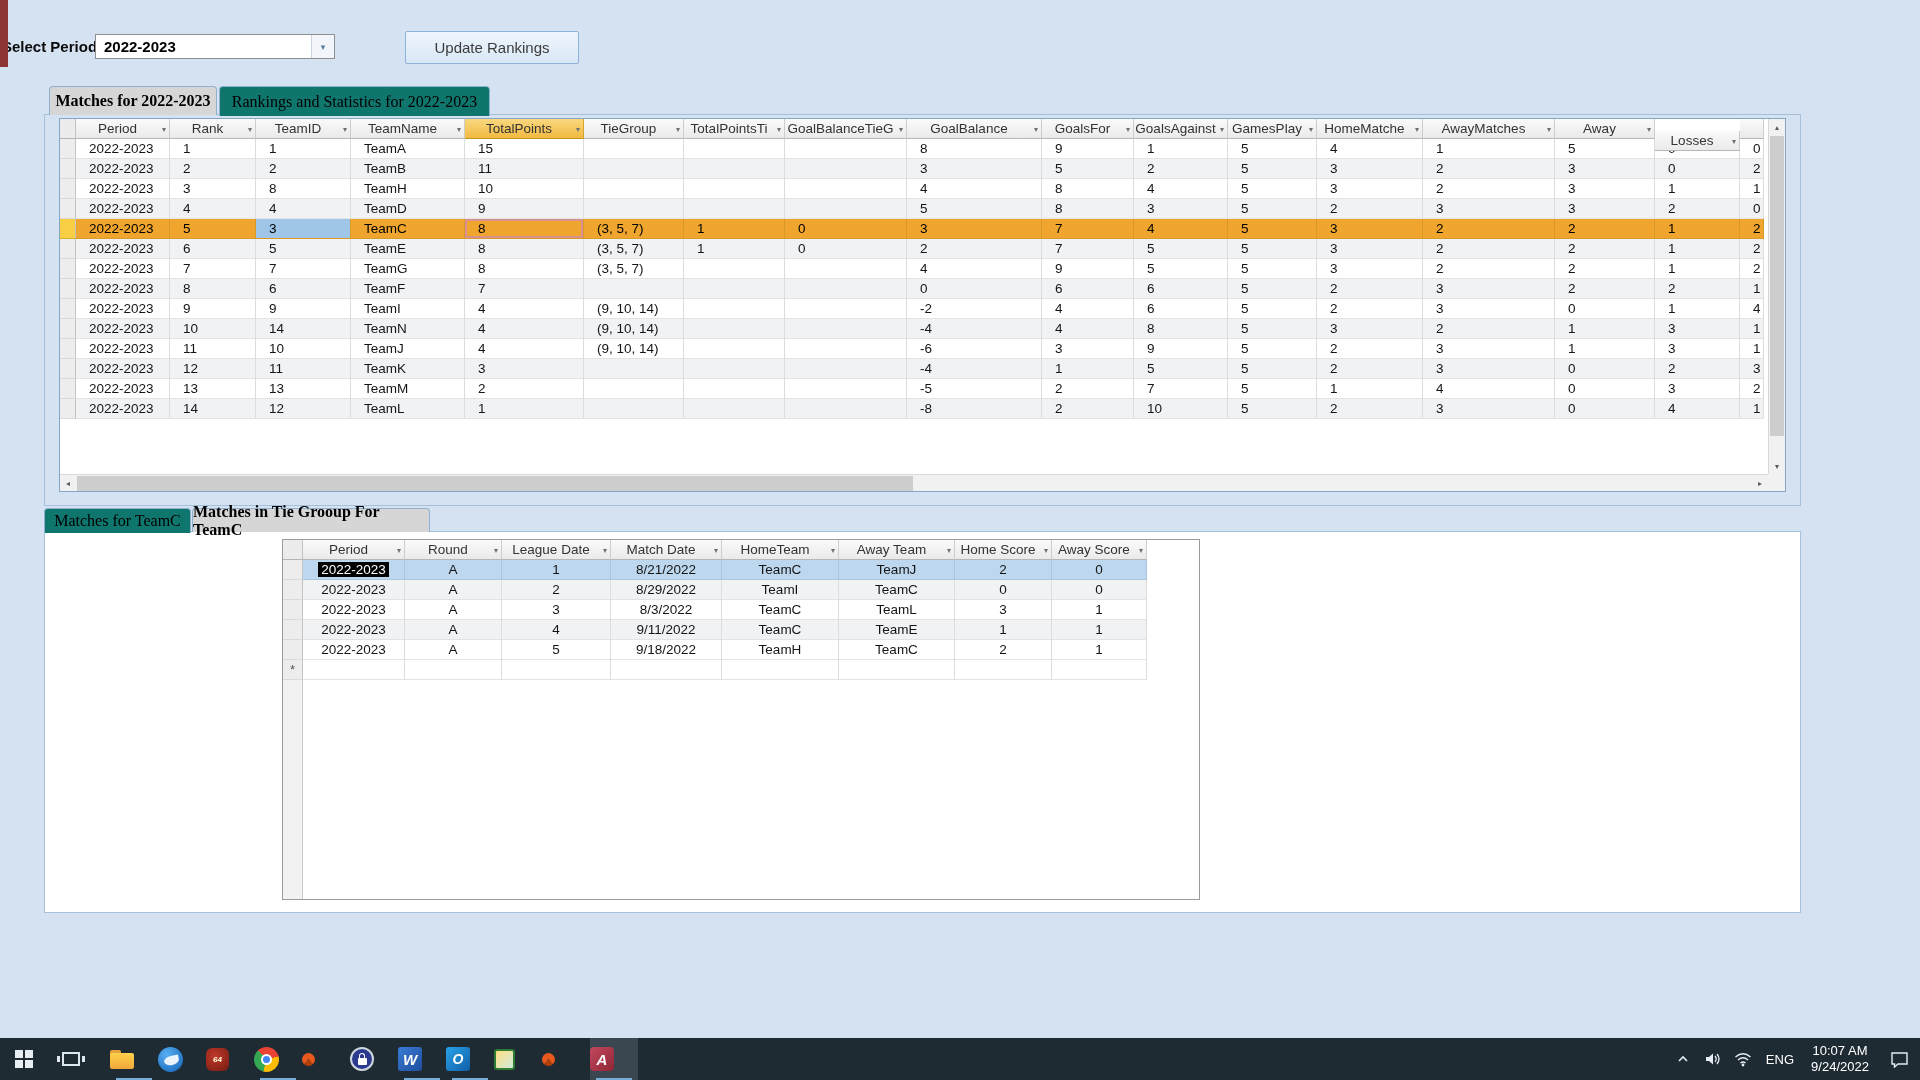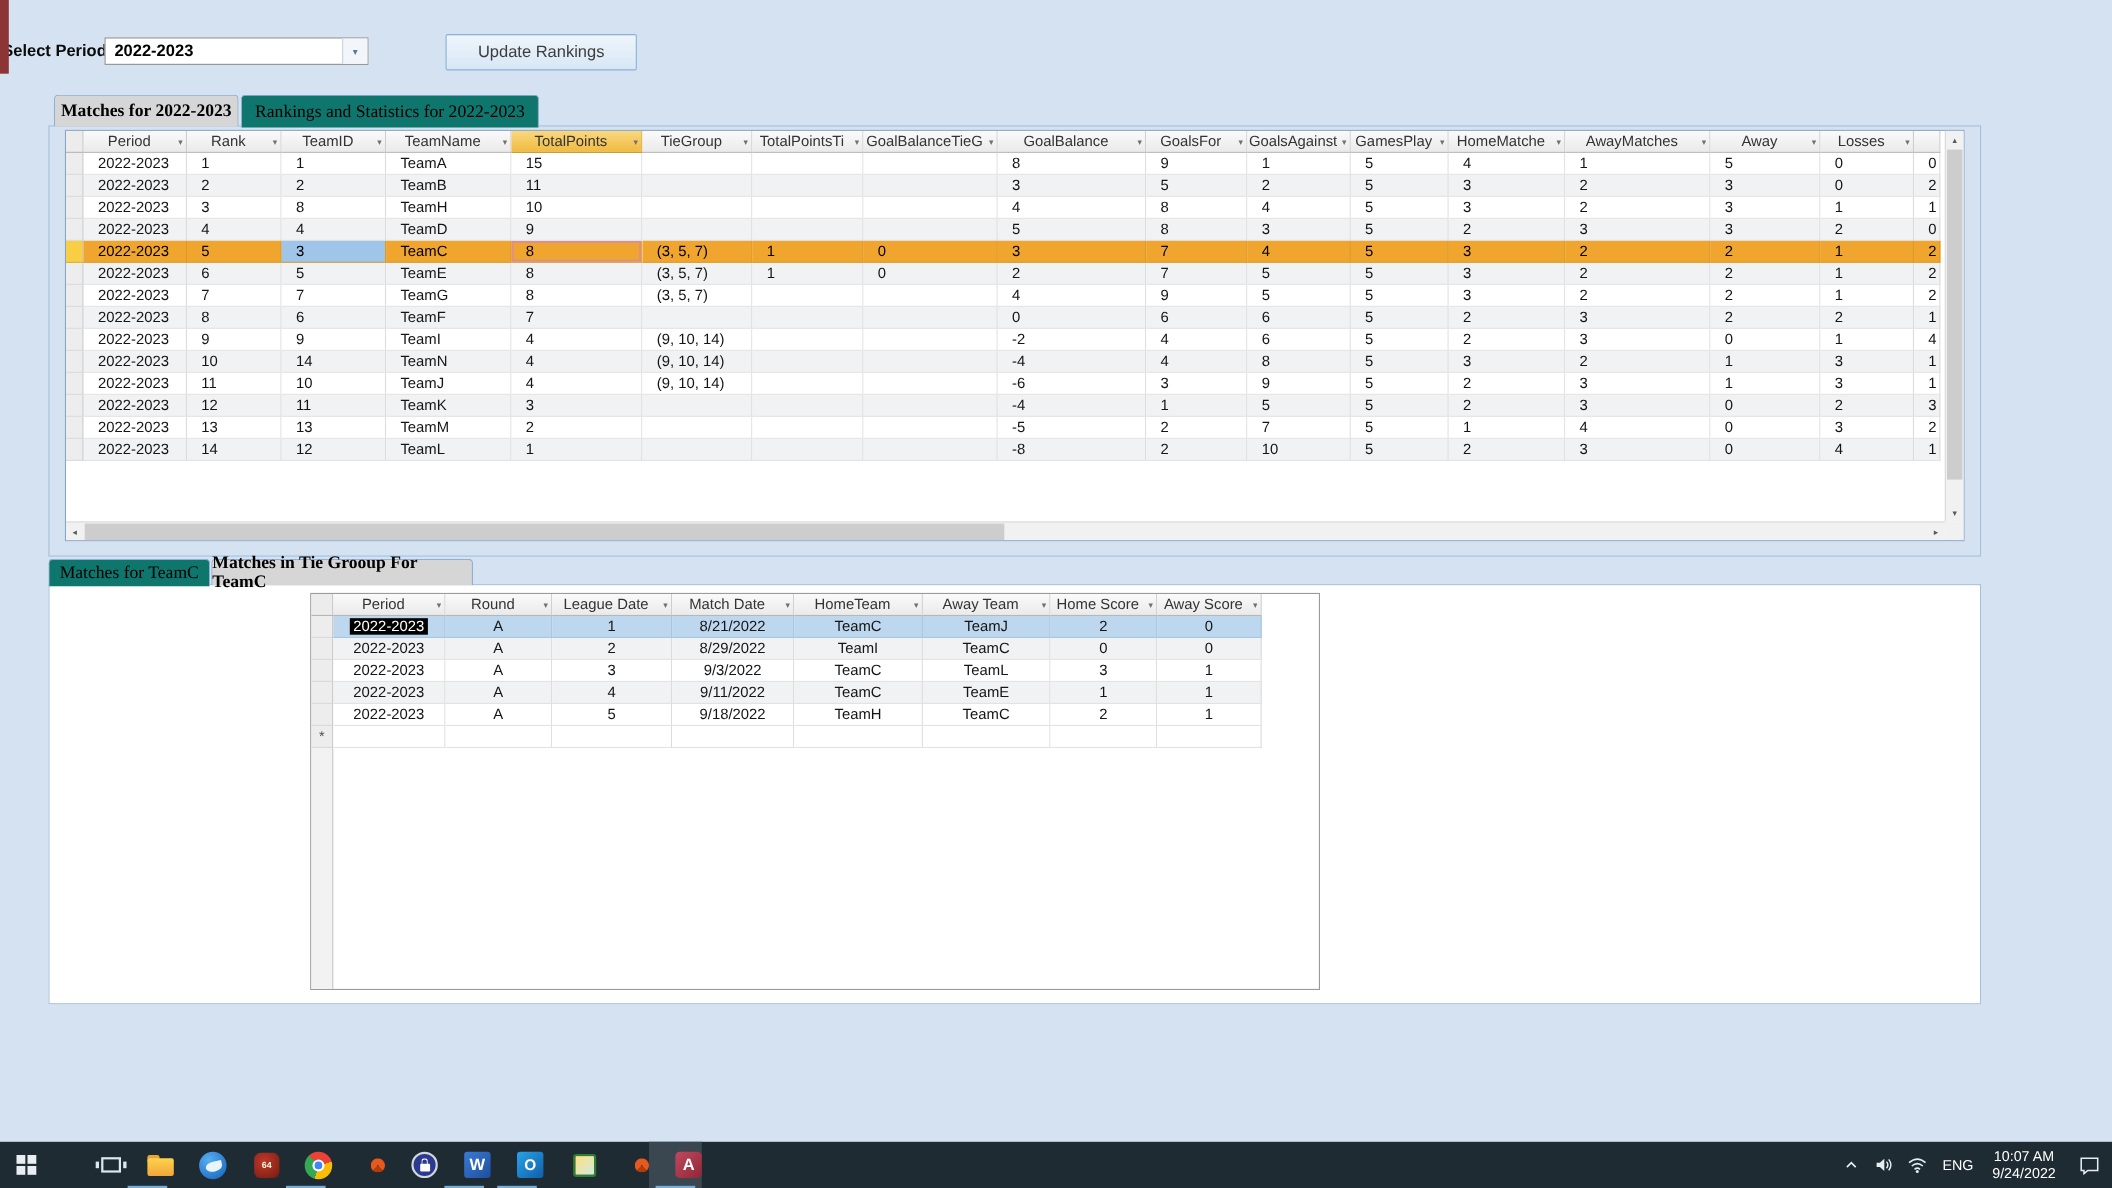--- a/index.html
+++ b/index.html
@@ -78,21 +78,21 @@
   .newmark{font-size:13px;color:#555;display:flex;align-items:center;justify-content:center;}
 
   
   .taskbar{position:absolute;left:0;top:1038px;width:1920px;height:42px;background:#1f2b33;display:flex;align-items:stretch;z-index:10;}
   .start{width:48px;display:flex;align-items:center;justify-content:center;}
   .winlogo{display:grid;grid-template-columns:8px 8px;grid-template-rows:8px 8px;gap:2px;}
   .winlogo i{background:#e9eef3;}
   .tb-search{width:337px;background:#f2f3f4;border:1px solid #d8dadd;display:flex;align-items:center;padding-left:13px;}
   .tb-search .stext{font-size:15px;color:#5c5c5c;margin-left:10px;}
   .tb-icons{display:flex;margin-left:14px;}
-  .tb-slot{width:48px;display:flex;align-items:center;justify-content:flex-end;position:relative;}
+  .tb-slot{width:48px;display:flex;align-items:center;justify-content:flex-start;position:relative;font-style:italic;}
   .tb-slot.run:after{content:"";position:absolute;left:6px;right:6px;bottom:0;height:2px;background:#76aed8;}
   .tb-slot.act{background:#3a4750;}
   .tray{margin-left:auto;display:flex;align-items:center;}
   .tray-ico{width:30px;height:42px;display:flex;align-items:center;justify-content:center;}
   .tray-lang{font-size:13px;color:#fff;padding:0 8px;}
   .tray-clock{width:76px;text-align:center;color:#fff;font-size:13px;line-height:16px;padding:0 4px;}
   .tray-action{width:42px;height:42px;display:flex;align-items:center;justify-content:center;}
 
   
   .tv{width:18px;height:14px;border:2px solid #dfe7ee;position:relative;}
@@ -192,21 +192,21 @@
             <span class="ds-arr">▾</span>
           </div>
           <div class="ds-h" style="width: 132px;">
             <span>AwayMatches</span>
             <span class="ds-arr">▾</span>
           </div>
           <div class="ds-h" style="width: 100px;">
             <span>Away</span>
             <span class="ds-arr">▾</span>
           </div>
-          <div class="ds-h" style="width: 85px;">
+          <div class="ds-h" style="width: 85px; margin-top: 12px;">
             <span>Losses</span>
             <span class="ds-arr">▾</span>
           </div>
           <div class="ds-h" style="width: 24px;">
             <span></span>
           </div>
         </div>
       <div id="rk-rows">
           <div class="ds-row">
             <div class="ds-sel" style="width: 16px;"></div>
@@ -563,21 +563,21 @@
             <div class="ds-c" style="width: 117px;">TeamI</div>
             <div class="ds-c" style="width: 116px;">TeamC</div>
             <div class="ds-c" style="width: 97px;">0</div>
             <div class="ds-c" style="width: 95px;">0</div>
           </div>
           <div class="ds-row">
             <div class="ds-sel" style="width: 20px;"></div>
             <div class="ds-c" style="width: 102px;">2022-2023</div>
             <div class="ds-c" style="width: 97px;">A</div>
             <div class="ds-c" style="width: 109px;">3</div>
-            <div class="ds-c" style="width: 111px;">9/3/2022</div>
+            <div class="ds-c" style="width: 111px;">8/3/2022</div>
             <div class="ds-c" style="width: 117px;">TeamC</div>
             <div class="ds-c" style="width: 116px;">TeamL</div>
             <div class="ds-c" style="width: 97px;">3</div>
             <div class="ds-c" style="width: 95px;">1</div>
           </div>
           <div class="ds-row alt">
             <div class="ds-sel" style="width: 20px;"></div>
             <div class="ds-c" style="width: 102px;">2022-2023</div>
             <div class="ds-c" style="width: 97px;">A</div>
             <div class="ds-c" style="width: 109px;">4</div>

